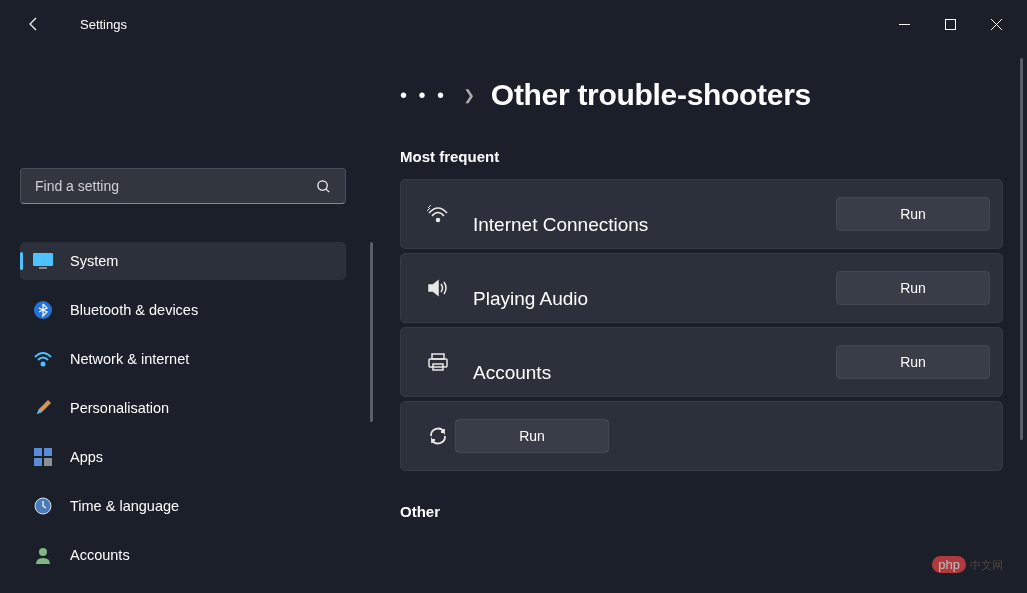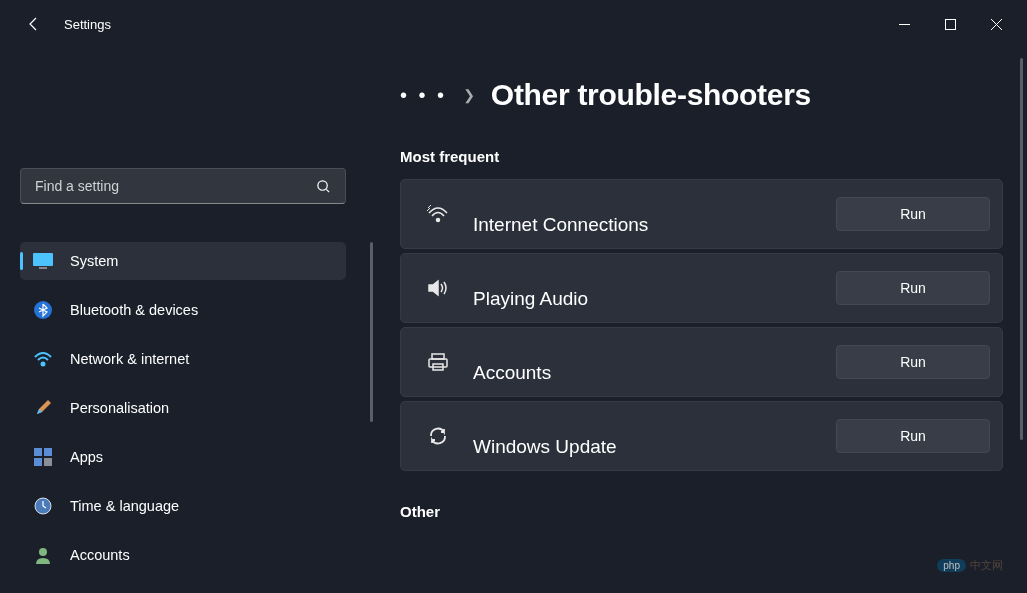--- a/index.html
+++ b/index.html
@@ -1,19 +1,19 @@
 <!DOCTYPE html>
 <html><head>
   <meta charset="utf-8">
   <style>
     * { margin: 0; padding: 0; box-sizing: border-box; font-family: 'Segoe UI', Arial, sans-serif; }
     body { background: #1a1f2a; color: #fff; width: 1027px; height: 593px; overflow: hidden; position: relative; }
     
     .titlebar { display: flex; justify-content: space-between; align-items: center; height: 48px; padding: 0 8px 0 24px; }
-    .titlebar-left { display: flex; align-items: center; gap: 20px; }
+    .titlebar-left { display: flex; align-items: center; gap: 36px; }
     .back-btn { width: 20px; height: 20px; display: flex; align-items: center; justify-content: center; cursor: pointer; }
     .app-title { font-size: 13px; font-weight: 400; }
     .window-controls { display: flex; }
     .win-ctrl { width: 46px; height: 32px; display: flex; align-items: center; justify-content: center; cursor: pointer; }
     
     .main-layout { display: flex; height: calc(100% - 48px); }
     
     .sidebar { width: 360px; padding: 120px 14px 0 20px; display: flex; flex-direction: column; }
     .search-box { display: flex; align-items: center; background: #32363f; border: 1px solid #4a4e56; border-radius: 4px; height: 36px; padding: 0 14px; margin-bottom: 38px; border-bottom: 1px solid #888; }
     .search-input { flex: 1; background: transparent; border: none; color: #fde047; font-size: 14px; outline: none; }
@@ -37,21 +37,21 @@
     
     .ts-card { display: flex; align-items: center; background: #2b303a; border: 1px solid #353a44; border-radius: 5px; height: 70px; padding: 0 12px 0 20px; margin-bottom: 4px; }
     .ts-icon { width: 34px; height: 24px; display: flex; align-items: center; justify-content: center; color: #e8e8e8; }
     .ts-label { flex: 1; font-size: 19px; margin-left: 18px; margin-top: 22px; }
     .run-btn { background: #383d47; border: 1px solid #434852; color: #fff; font-size: 14px; border-radius: 4px; width: 154px; height: 34px; cursor: pointer; }
     
     .content-scroll { position: absolute; right: 4px; top: 0; width: 3px; height: 100%; }
     .content-scroll-thumb { width: 100%; height: 70%; background: #5a5e66; border-radius: 2px; margin-top: 10px; }
     
     .watermark { position: absolute; right: 24px; bottom: 20px; font-size: 11px; color: #6a5544; opacity: 0.7; }
-    .watermark-badge { display: inline-block; background: #0c4a6e; color: #fff; border-radius: 9px; padding: 1px 6px; font-size: 10px; margin-right: 4px; }
+    .watermark-badge { display: inline-block; background: #ef4444; color: #fff; border-radius: 9px; padding: 1px 6px; font-size: 13px; margin-right: 4px; }
   </style>
 </head>
 <body>
 
 <div class="titlebar">
   <div class="titlebar-left">
     <div class="back-btn">
       <svg width="16" height="16" viewBox="0 0 16 16" fill="none" stroke="#fff" stroke-width="1.2">
           <path d="M10 2 L4 8 L10 14"></path>
         </svg>
@@ -213,21 +213,20 @@
       <button class="run-btn">Run</button>
     </div>
 
     <div class="ts-card">
       <span class="ts-icon">
           <svg width="22" height="20" viewBox="0 0 22 20" fill="none" stroke="#e8e8e8" stroke-width="1.8">
             <path d="M4 10 A7 7 0 0 1 17 6 L17 3 M17 6 L14 6"></path>
             <path d="M18 10 A7 7 0 0 1 5 14 L5 17 M5 14 L8 14"></path>
           </svg>
         </span>
-      <span class="ts-label">Windows Update</span>
       <button class="run-btn">Run</button>
     </div>
 
     <div class="section-heading" style="margin-top:32px">Other</div>
 
     <div class="content-scroll">
         <div class="content-scroll-thumb"></div>
       </div>
   </div>
 </div>

